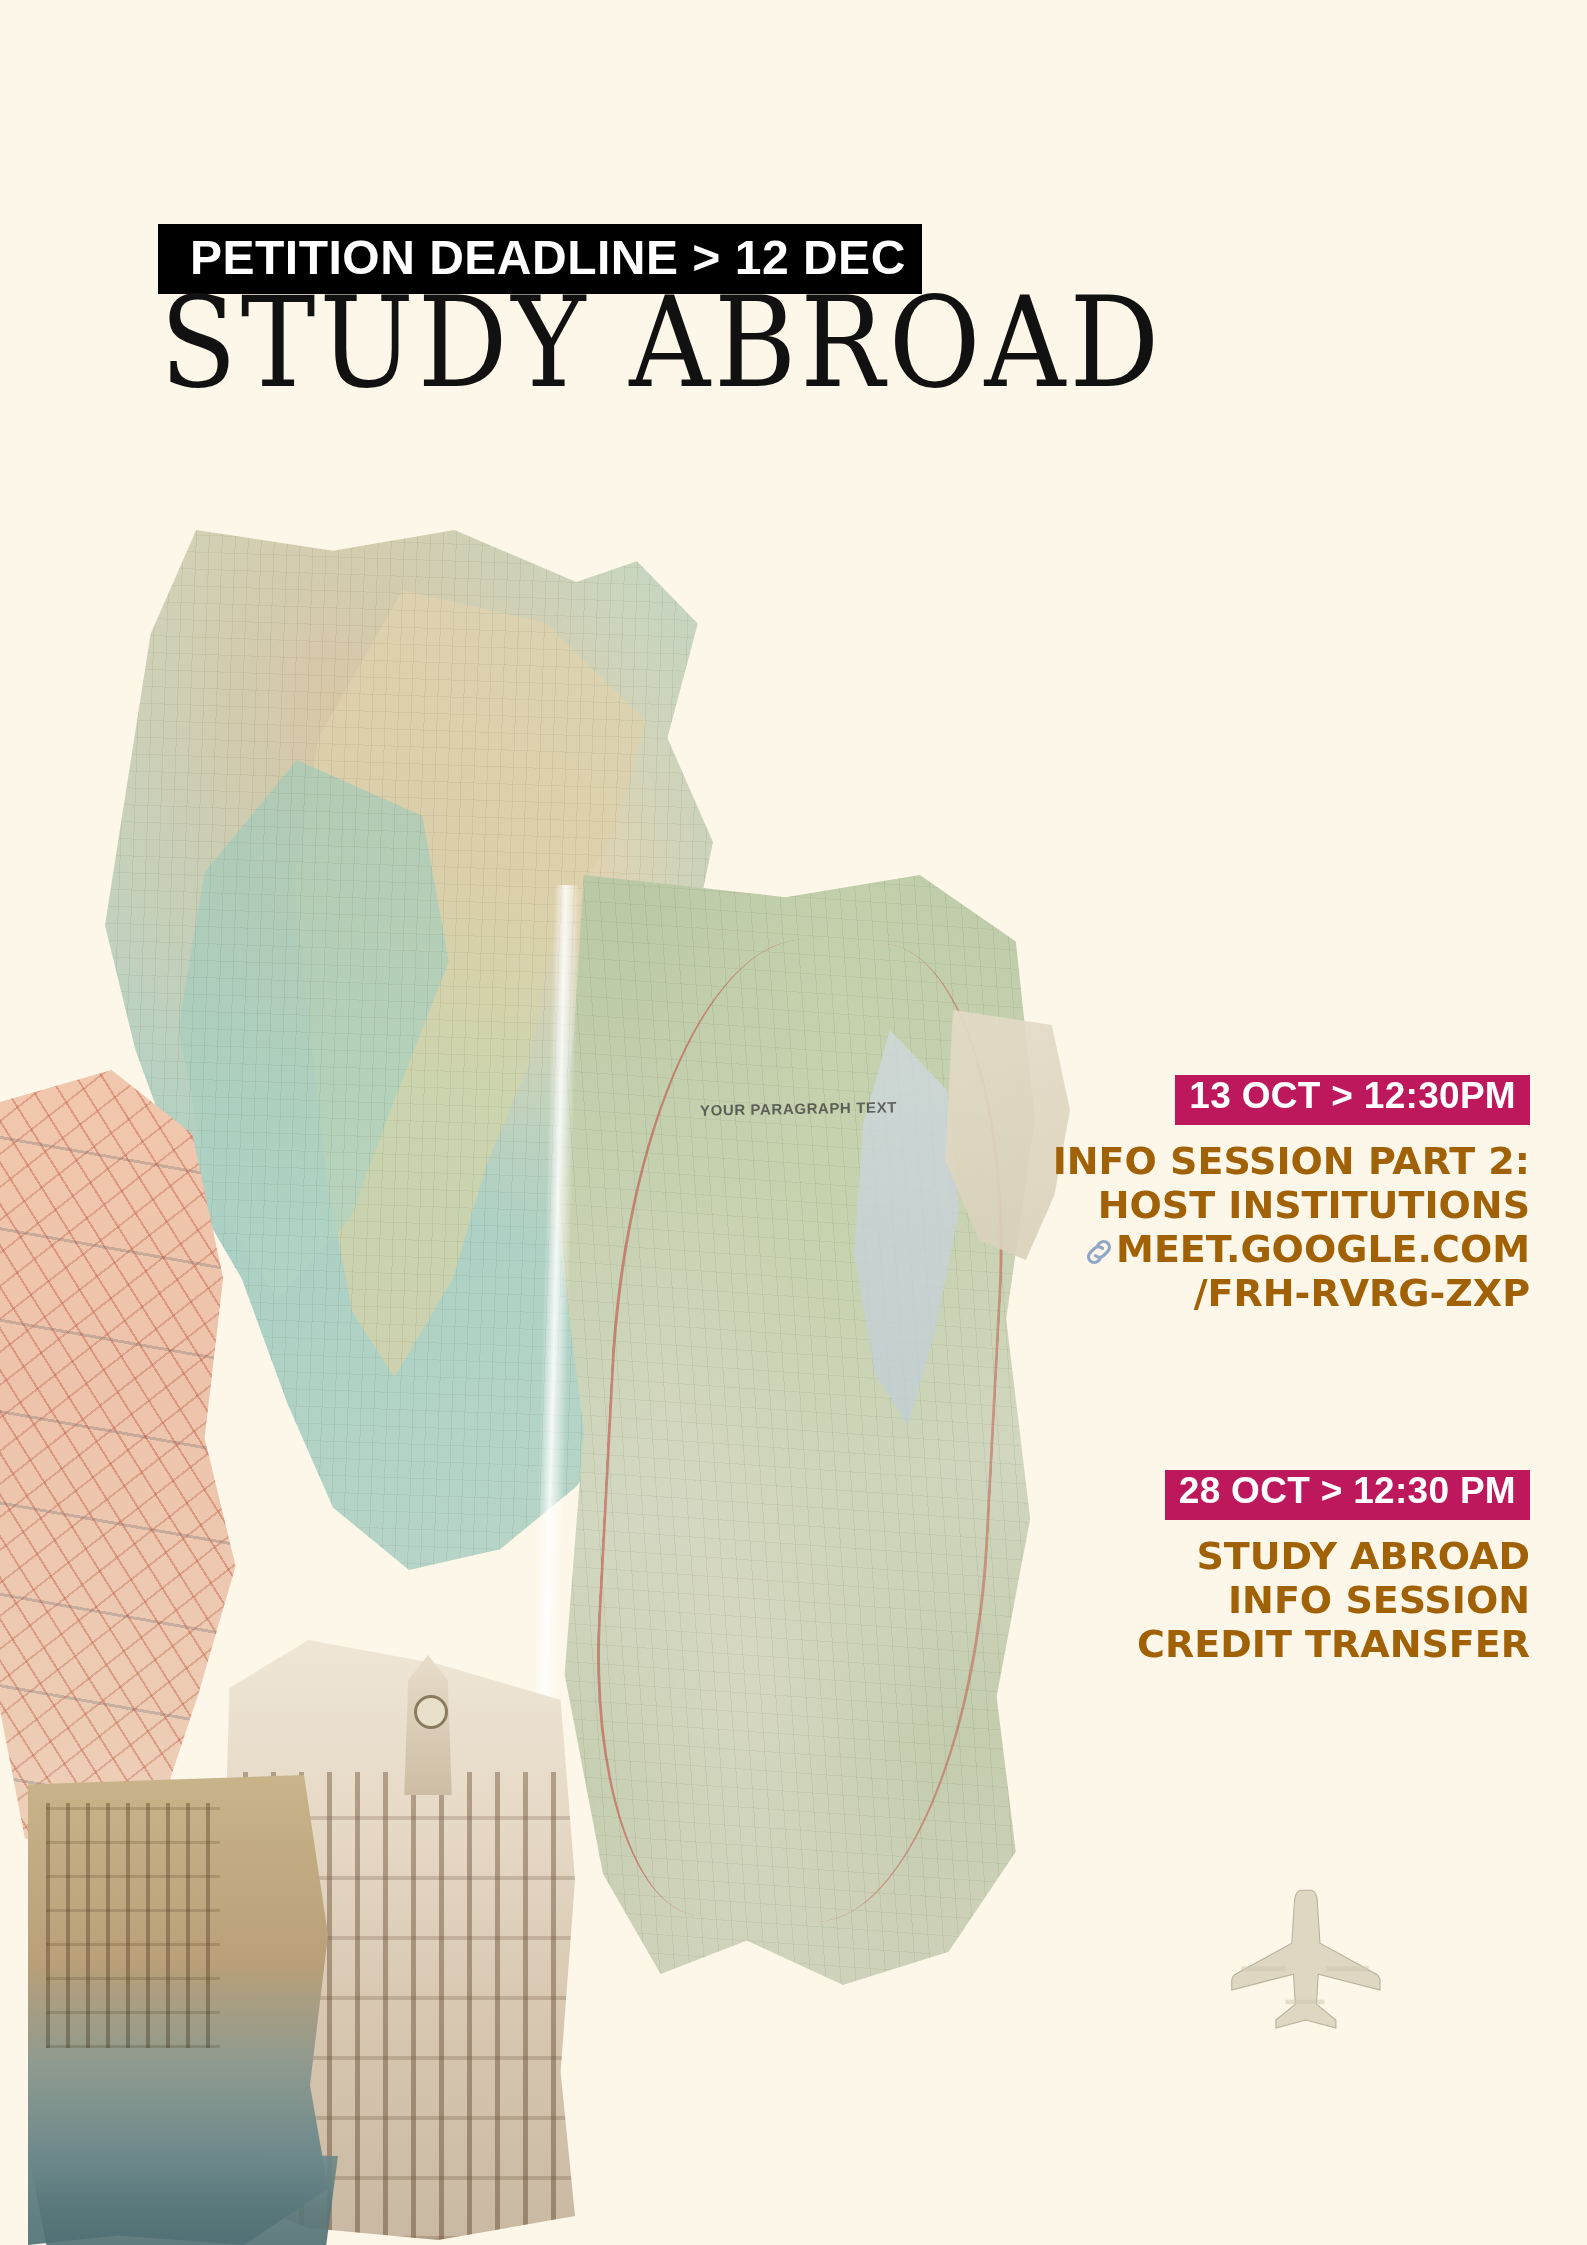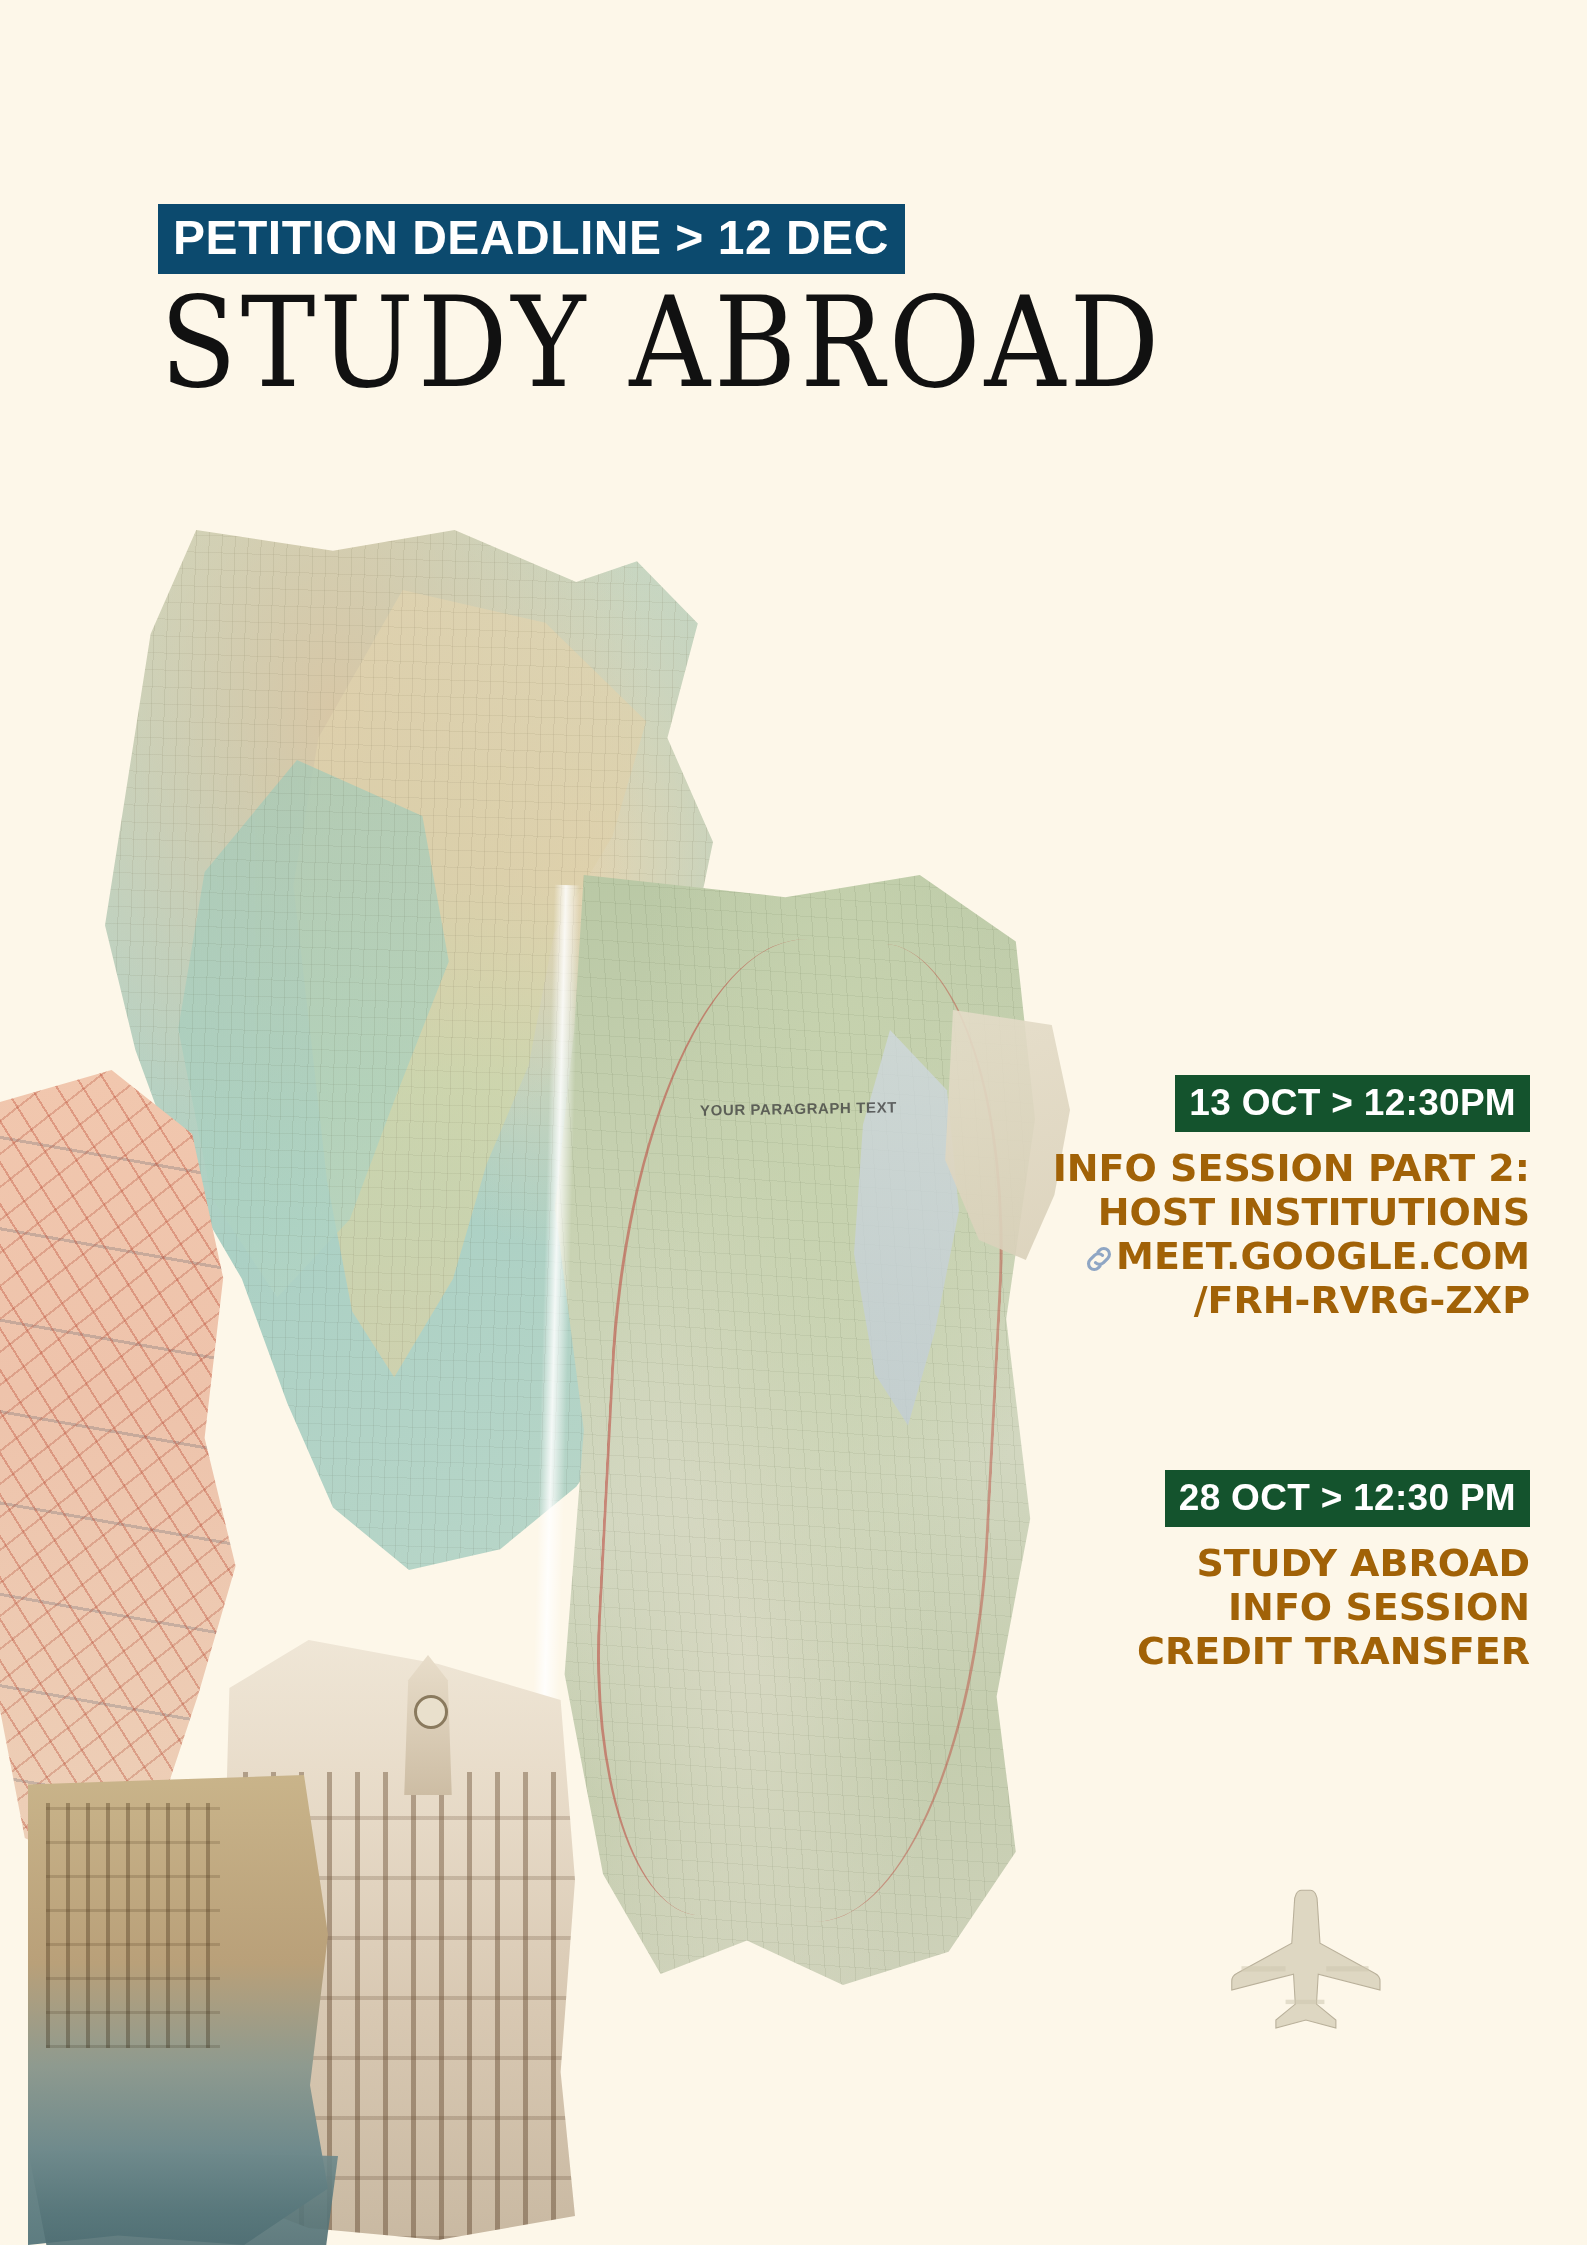--- a/index.html
+++ b/index.html
@@ -20,27 +20,27 @@
     width: 1587px;
     height: 2245px;
     background: #fdf7e9;
     overflow: hidden;
   }
 
   
   .deadline-badge {
     position: absolute;
     left: 158px;
-    top: 204px;
-    background: #0c4a6e;
+    top: 224px;
+    background: #000000;
     color: #ffffff;
     font-size: 48px;
     font-weight: 700;
     letter-spacing: 0.5px;
-    padding: 10px 16px 12px 15px;
+    padding: 10px 16px 12px 32px;
     line-height: 1;
     white-space: nowrap;
     font-family: "Liberation Sans", sans-serif;
   }
 
   .main-title {
     position: absolute;
     left: 160px;
     top: 280px;
     font-family: "DejaVu Serif", serif;
@@ -307,26 +307,26 @@
     font-size: 39px;
     line-height: 1.32;
     font-weight: 700;
     color: #1a1a1a;
     font-family: "DejaVu Sans", sans-serif;
   }
 
   .event-block { position: absolute; }
 
   .event-badge {
-    background: #14532d;
+    background: #be185d;
     color: #ffffff;
     font-size: 37px;
     font-weight: 700;
     letter-spacing: 0.3px;
-    padding: 9px 14px 11px 14px;
+    padding: 2px 14px 11px 14px;
     display: inline-block;
     line-height: 1;
     white-space: nowrap;
   }
 
   .event-body {
     margin-top: 14px;
     font-size: 38px;
     line-height: 1.16;
     font-weight: 700;

